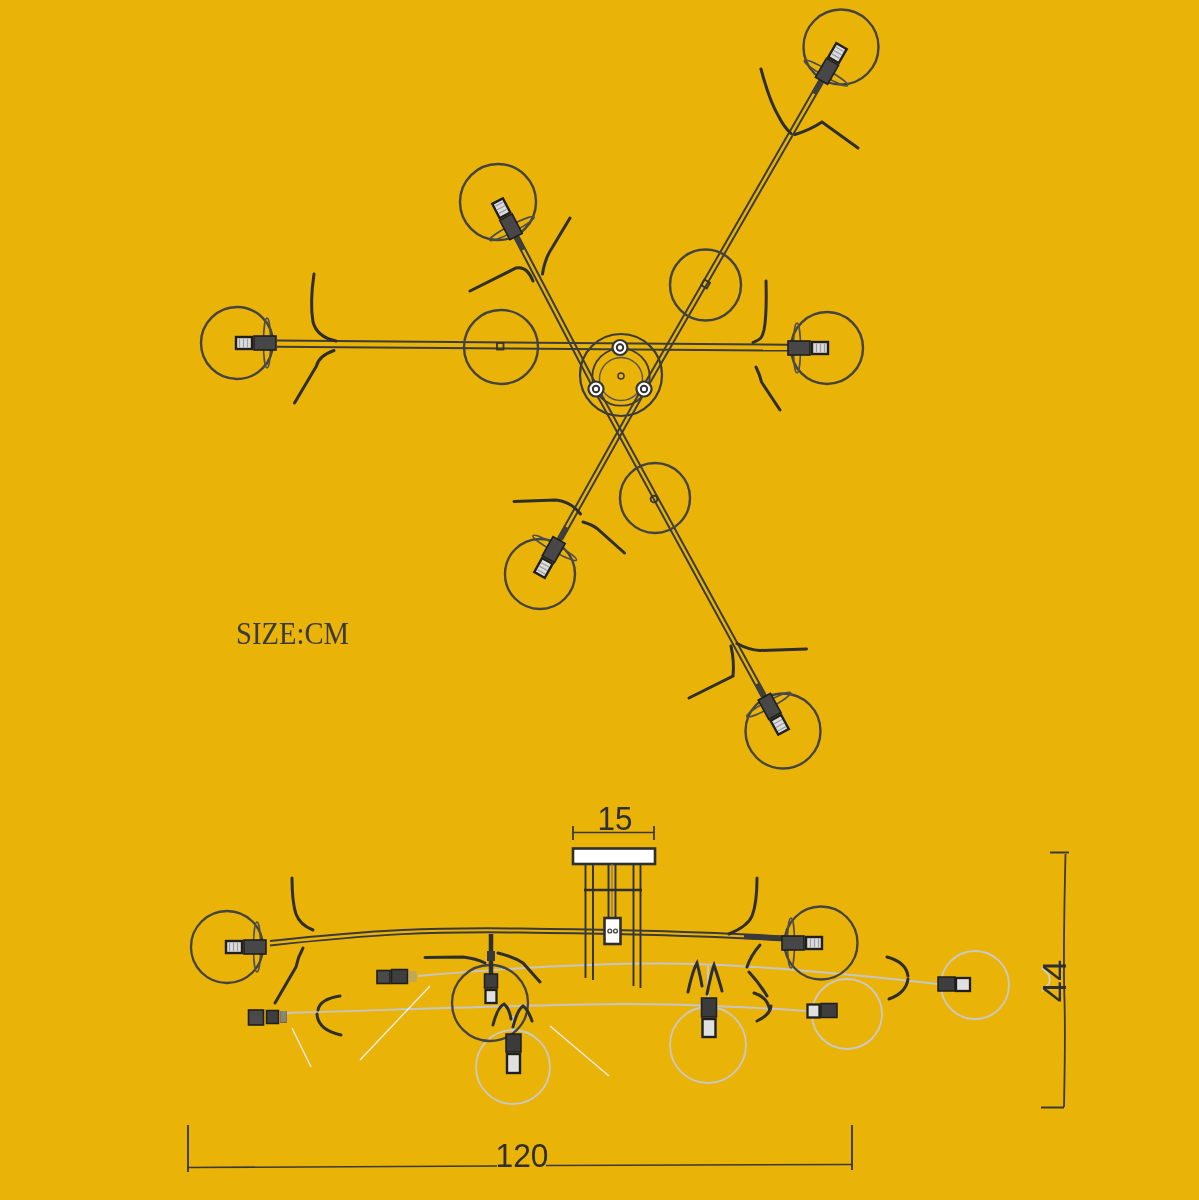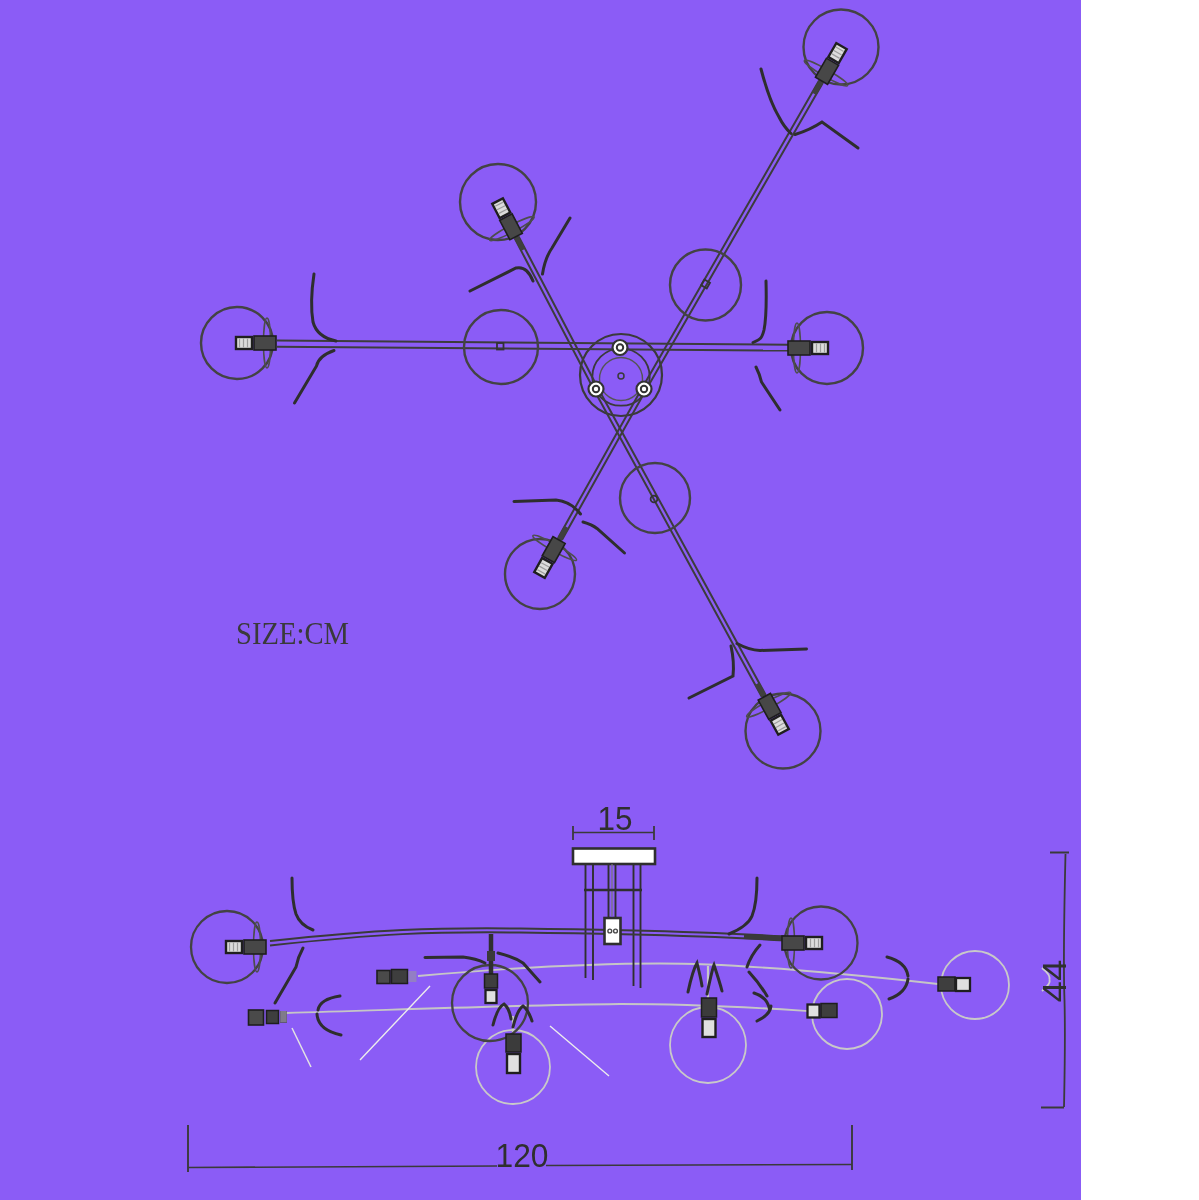--- a/index.html
+++ b/index.html
@@ -1,16 +1,16 @@
 <!DOCTYPE html>
 <html><head>
 <meta charset="utf-8">
 <style>
 html,body{margin:0;padding:0;background:#ffffff;}
-#page{position:relative;width:1081px;height:1200px;background:#8b5cf6;overflow:hidden;}
+#page{position:relative;width:1199px;height:1200px;background:#eab308;overflow:hidden;}
 svg{display:block;}
 </style>
 </head>
 <body>
 <div id="page">
 <svg width="1199" height="1200" viewBox="0 0 1199 1200">
 
 <g id="topview" fill="none" stroke="#3a3a3a">
 
   <g id="hub">

